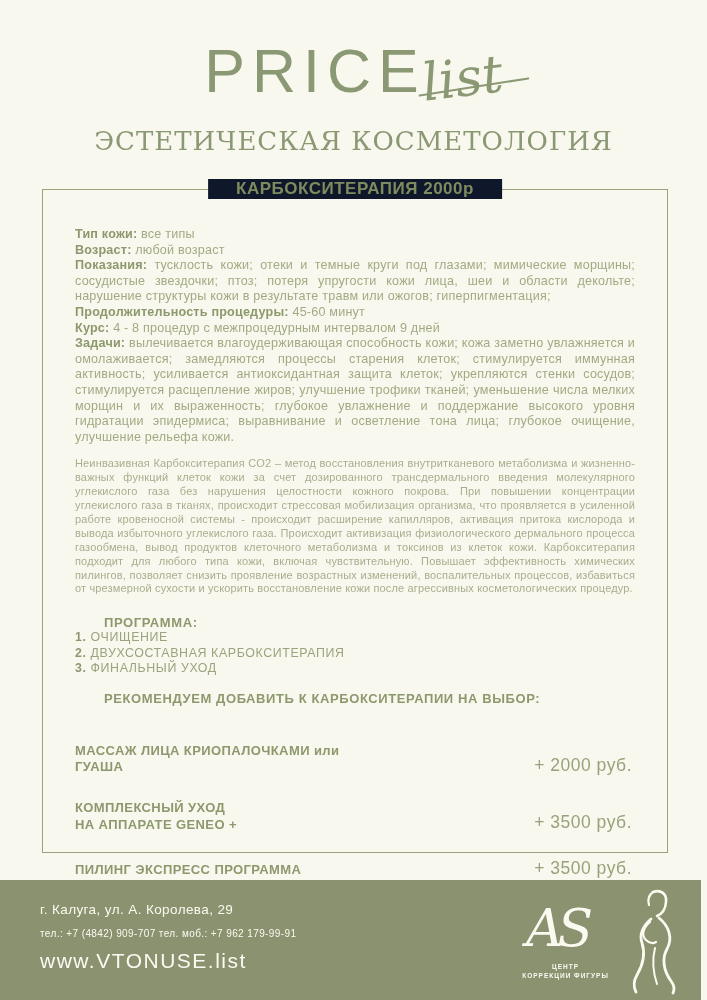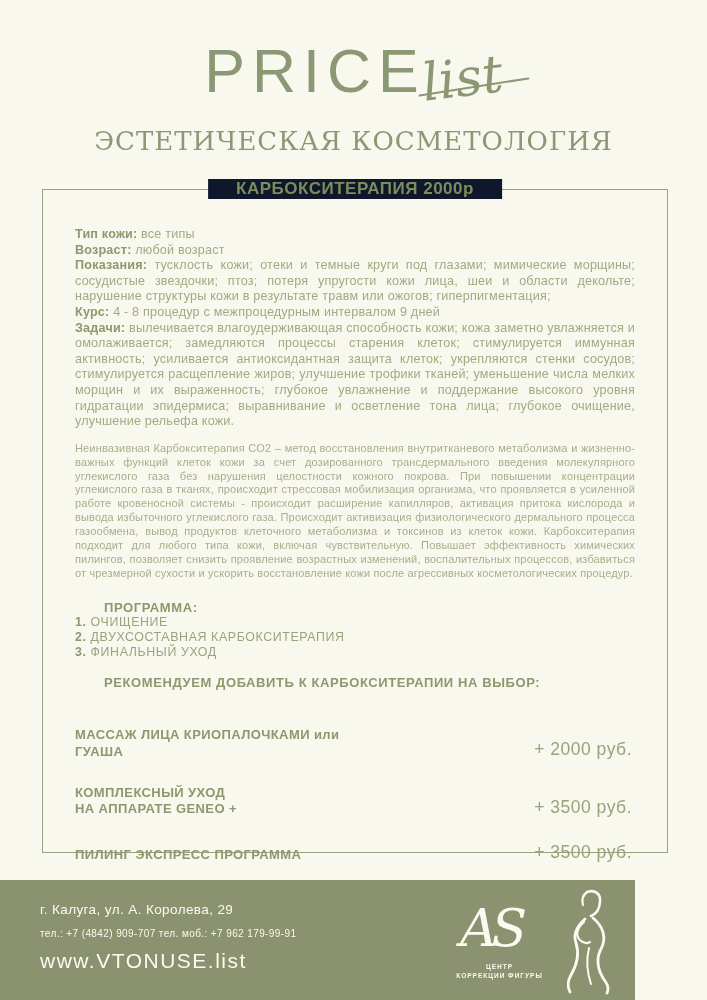--- a/index.html
+++ b/index.html
@@ -138,21 +138,21 @@
     color: #99a27b;
     margin-right: 3px;
     white-space: nowrap;
   }
 
   
   .footer {
     position: absolute;
     left: 0;
     bottom: 0;
-    width: 635px;
+    width: 701px;
     height: 120px;
     background: #8a9270;
     color: #fbfaf0;
   }
   .footer-contacts { position: absolute; left: 40px; top: 18px; }
   .footer-address { font-size: 13.5px; line-height: 24px; letter-spacing: 0.4px; }
   .footer-phones  { font-size: 10px; line-height: 24px; letter-spacing: 0.4px; }
   .footer-site    { font-size: 21px; line-height: 30px; letter-spacing: 1.5px; }
 
   .footer-logo { position: absolute; right: 18px; top: 6px; width: 175px; height: 110px; }
@@ -196,20 +196,21 @@
   </div>
 
   <div class="card">
     <div class="card-title">КАРБОКСИТЕРАПИЯ 2000р</div>
     <div class="card-content">
 
       <div class="info">
         <p class="info-line"><span class="lbl">Тип кожи:</span> <span>все типы</span></p>
         <p class="info-line"><span class="lbl">Возраст:</span> <span>любой возраст</span></p>
         <p class="info-line"><span class="lbl">Показания:</span> <span>тусклость кожи; отеки и темные круги под глазами; мимические морщины; сосудистые звездочки; птоз; потеря упругости кожи лица, шеи и области декольте; нарушение структуры кожи в результате травм или ожогов; гиперпигментация;</span></p>
+        <p class="info-line"><span class="lbl">Продолжительность процедуры:</span> <span>45-60 минут</span></p>
         <p class="info-line"><span class="lbl">Курс:</span> <span>4 - 8 процедур с межпроцедурным интервалом 9 дней</span></p>
         <p class="info-line"><span class="lbl">Задачи:</span> <span>вылечивается влагоудерживающая способность кожи; кожа заметно увлажняется и омолаживается; замедляются процессы старения клеток; стимулируется иммунная активность; усиливается антиоксидантная защита клеток; укрепляются стенки сосудов; стимулируется расщепление жиров; улучшение трофики тканей; уменьшение числа мелких морщин и их выраженность; глубокое увлажнение и поддержание высокого уровня гидратации эпидермиса; выравнивание и осветление тона лица; глубокое очищение, улучшение рельефа кожи.</span></p>
       </div>
 
       <p class="desc">Неинвазивная Карбокситерапия CO2 – метод восстановления внутритканевого метаболизма и жизненно-важных функций клеток кожи за счет дозированного трансдермального введения молекулярного углекислого газа без нарушения целостности кожного покрова. При повышении концентрации углекислого газа в тканях, происходит стрессовая мобилизация организма, что проявляется в усиленной работе кровеносной системы - происходит расширение капилляров, активация притока кислорода и вывода избыточного углекислого газа. Происходит активизация физиологического дермального процесса газообмена, вывод продуктов клеточного метаболизма и токсинов из клеток кожи. Карбокситерапия подходит для любого типа кожи, включая чувствительную. Повышает эффективность химических пилингов, позволяет снизить проявление возрастных изменений, воспалительных процессов, избавиться от чрезмерной сухости и ускорить восстановление кожи после агрессивных косметологических процедур.</p>
 
       <div class="program">
         <div class="program-heading">ПРОГРАММА:</div>
         <div class="prog-item"><span class="num">1.</span> <span>ОЧИЩЕНИЕ</span></div>
         <div class="prog-item"><span class="num">2.</span> <span>ДВУХСОСТАВНАЯ КАРБОКСИТЕРАПИЯ</span></div>

